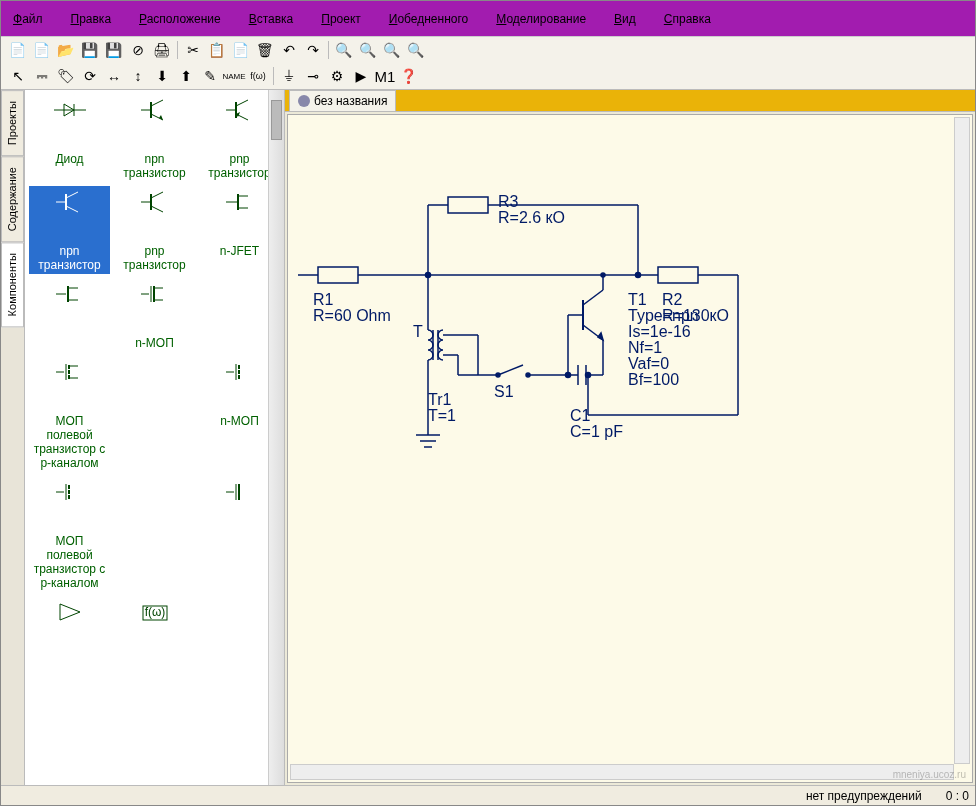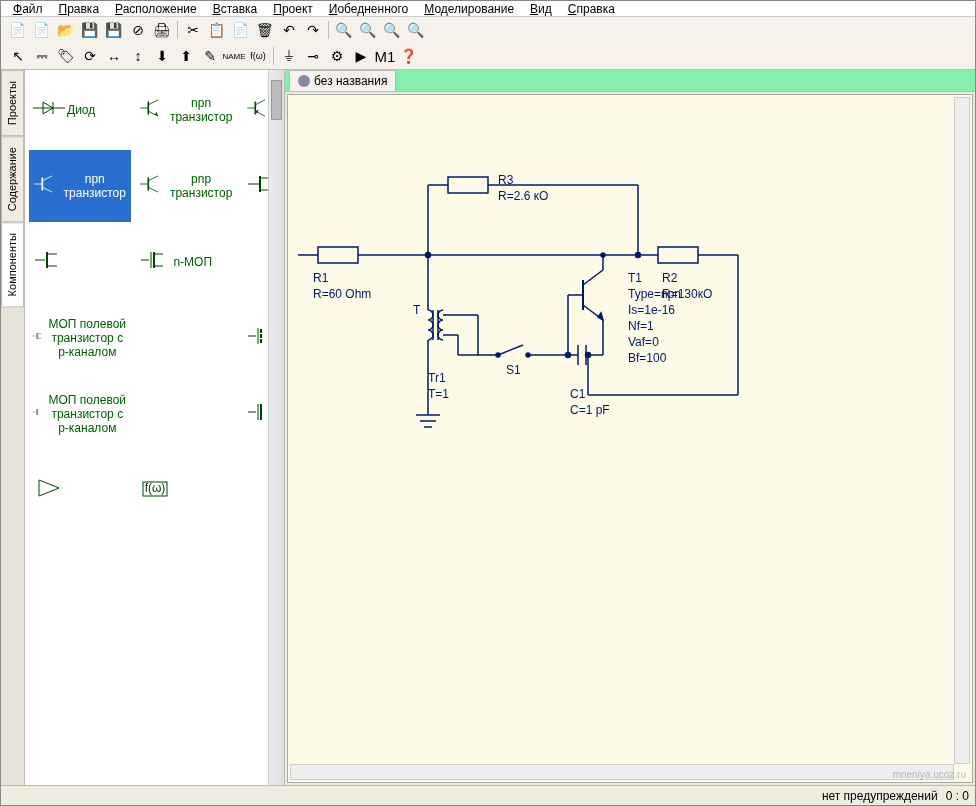--- a/index.html
+++ b/index.html
@@ -4,51 +4,51 @@
 <style>
   * { margin: 0; padding: 0; box-sizing: border-box; font-family: Tahoma, sans-serif; font-size: 12px; }
   body { background: #f0f0f0; }
   .window { width: 976px; height: 806px; background: #ece9d8; border: 1px solid #888; display: flex; flex-direction: column; }
   .titlebar { height: 30px; background: linear-gradient(to bottom, #f8f8f8, #dedede); display: flex; align-items: center; padding: 0 4px; border-bottom: 1px solid #aaa; }
   .titlebar .icon { width: 16px; height: 16px; background: #444; border-radius: 50%; margin-right: 6px; }
   .titlebar .title { flex: 1; color: #333; font-size: 13px; }
   .titlebar .winbtns { display: flex; gap: 0; }
   .titlebar .winbtn { width: 30px; height: 22px; border: 1px solid #888; background: linear-gradient(to bottom,#f8f8f8,#d8d8d8); display: flex; align-items: center; justify-content: center; font-size: 12px; cursor: pointer; }
   .titlebar .winbtn.close { background: linear-gradient(to bottom,#e78,#c23); color: #fff; font-weight: bold; }
-  .menubar { height: 16px; background: #ffffff; display: flex; align-items: center; padding: 0 6px; gap: 4px; border-bottom: 1px solid #ccc; }
+  .menubar { height: 36px; background: #a21caf; display: flex; align-items: center; padding: 0 6px; gap: 16px; border-bottom: 1px solid #ccc; }
   .menubar .menuitem { padding: 2px 6px; cursor: pointer; }
   .menubar .menuitem u { text-decoration: underline; }
   .toolbars { background: #f4f2ea; border-bottom: 1px solid #bbb; }
   .toolbar { display: flex; align-items: center; padding: 2px 6px; gap: 2px; flex-wrap: wrap; }
   .toolbar .tbtn { width: 22px; height: 22px; border: 1px solid transparent; display: flex; align-items: center; justify-content: center; cursor: pointer; font-size: 14px; }
   .toolbar .sep { width: 1px; height: 18px; background: #bbb; margin: 0 2px; }
   .main { flex: 1; display: flex; min-height: 0; }
   .sidetabs { width: 24px; background: #e8e4d8; display: flex; flex-direction: column; border-right: 1px solid #bbb; }
   .sidetab { flex: 0 0 auto; writing-mode: vertical-rl; transform: rotate(180deg); padding: 10px 4px; border: 1px solid #bbb; background: #f0ece0; cursor: pointer; text-align: center; font-size: 11px; }
   .sidetab.active { background: #fff; }
   .leftpanel { width: 260px; background: #fff; border-right: 1px solid #bbb; display: flex; flex-direction: column; position: relative; }
   .leftpanel .closex { position: absolute; top: 2px; right: 2px; width: 14px; height: 14px; font-size: 10px; text-align: center; cursor: pointer; }
   .leftpanel select { margin: 4px; padding: 2px; font-size: 12px; }
   .compgrid { flex: 1; overflow-y: auto; display: grid; grid-template-columns: repeat(3, 1fr); gap: 4px; padding: 4px; align-content: start; }
-  .compitem { display: flex; flex-direction: row; align-items: center; text-align: center; padding: 2px; cursor: pointer; font-size: 11px; color: #006000; min-height: 72px; }
+  .compitem { display: flex; flex-direction: column; align-items: center; text-align: center; padding: 2px; cursor: pointer; font-size: 11px; color: #006000; min-height: 72px; gap: 24px; }
   .compitem.selected { background: #2a6fcf; color: #fff; }
   .compitem .sym { width: 36px; height: 28px; display: flex; align-items: center; justify-content: center; margin-bottom: 4px; }
   .compitem .sym svg { width: 100%; height: 100%; }
   .canvasarea { flex: 1; display: flex; flex-direction: column; min-width: 0; }
-  .tabbar { height: 22px; background: #86efac; display: flex; align-items: flex-end; border-bottom: 1px solid #bbb; padding-left: 4px; }
+  .tabbar { height: 22px; background: #eab308; display: flex; align-items: flex-end; border-bottom: 1px solid #bbb; padding-left: 4px; }
   .tabbar .ctab { padding: 3px 8px; background: #f4f2ea; border: 1px solid #bbb; border-bottom: none; font-size: 11px; display: flex; align-items: center; gap: 4px; cursor: pointer; }
   .tabbar .ctab .cicon { width: 12px; height: 12px; background: #88a; border-radius: 50%; }
   .canvas { flex: 1; background: #fdfae8; position: relative; overflow: hidden; border: 1px solid #aaa; margin: 2px; }
   .canvas::before { content: ""; position: absolute; inset: 0;
     background-image: radial-gradient(circle, rgba(120,120,120,0.25) 0.6px, transparent 0.6px);
     background-size: 12px 12px; }
   .schematic { position: absolute; left: 10px; top: 60px; width: 560px; height: 360px; }
   .schematic svg { width: 100%; height: 100%; overflow: visible; }
-  .schemlabel { position: absolute; color: #001a66; font-size: 12px; white-space: nowrap; }
-  .statusbar { height: 20px; background: #f0ece0; border-top: 1px solid #bbb; display: flex; align-items: center; justify-content: flex-end; padding: 0 6px; font-size: 11px; gap: 8px; }
+  .schemlabel { position: absolute; color: #001a66; font-size: 16px; white-space: nowrap; }
+  .statusbar { height: 20px; background: #f0ece0; border-top: 1px solid #bbb; display: flex; align-items: center; justify-content: flex-end; padding: 0 6px; font-size: 11px; gap: 24px; }
   .watermark { position: absolute; bottom: 2px; right: 6px; font-size: 10px; color: rgba(0,0,0,0.25); }
   .scrollhint { position:absolute; right:0; top:0; width:16px; height:100%; background:linear-gradient(to left,#ddd,#eee); border-left:1px solid #ccc;}
   .scrollhint .thumb{position:absolute; left:2px; right:2px; top:10px; height:40px; background:#bbb; border:1px solid #999;}
   .vscroll-canvas { position:absolute; right:2px; top:2px; bottom:18px; width:16px; background:#eee; border:1px solid #ccc;}
   .hscroll-canvas { position:absolute; left:2px; right:18px; bottom:2px; height:16px; background:#eee; border:1px solid #ccc;}
 </style>
 </head>
 <body>
 
 <div class="window">
@@ -375,21 +375,21 @@
           <div class="schemlabel" style="left:364px;top:132px">R=130кО</div>
           <div class="schemlabel" style="left:330px;top:116px">T1</div>
           <div class="schemlabel" style="left:330px;top:132px">Type=npn</div>
           <div class="schemlabel" style="left:330px;top:148px">Is=1e-16</div>
           <div class="schemlabel" style="left:330px;top:164px">Nf=1</div>
           <div class="schemlabel" style="left:330px;top:180px">Vaf=0</div>
           <div class="schemlabel" style="left:330px;top:196px">Bf=100</div>
           <div class="schemlabel" style="left:115px;top:148px">T</div>
           <div class="schemlabel" style="left:130px;top:216px">Tr1</div>
           <div class="schemlabel" style="left:130px;top:232px">T=1</div>
-          <div class="schemlabel" style="left:208px;top:208px">S1</div>
+          <div class="schemlabel" style="left:196px;top:208px">S1</div>
           <div class="schemlabel" style="left:272px;top:232px">C1</div>
           <div class="schemlabel" style="left:272px;top:248px">C=1 pF</div>
         </div>
         <div class="vscroll-canvas"></div>
         <div class="hscroll-canvas"></div>
         <div class="watermark">mneniya.ucoz.ru</div>
       </div>
     </div>
   </div>
 

